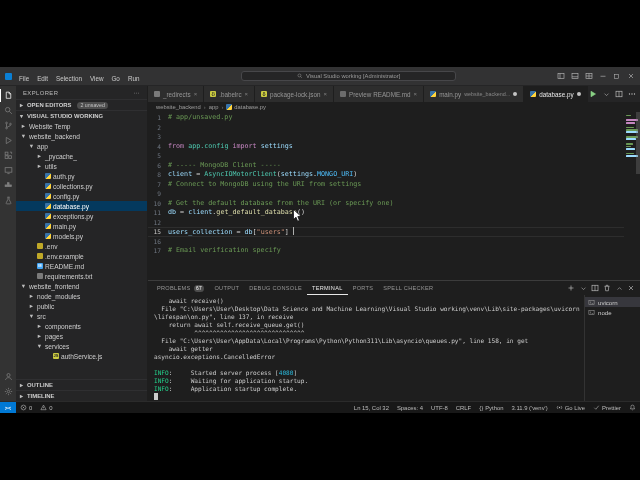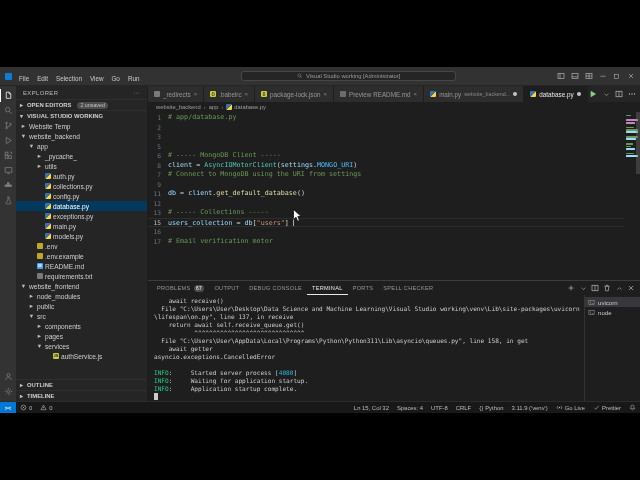--- a/index.html
+++ b/index.html
@@ -467,34 +467,35 @@
             <span>app</span>
           </span>
           <span class="bc-sep">›</span>
           <span style="display: flex; align-items: center; gap: 2px;">
             <span class="fi fi-py"></span>
             <span>database.py</span>
           </span>
         </div>
       <div id="editor">
         <div id="lines">
-            <div class="code-line"><span class="ln">1</span><span class="code" style="white-space: pre;"><span class="tk-cm"># app/database.py</span></span></div>
+            <div class="code-line"><span class="ln">1</span><span class="code" style="white-space: pre;"><span class="tk-cm"># app/unsaved.py</span></span></div>
             <div class="code-line"><span class="ln">2</span><span class="code" style="white-space: pre;"></span></div>
             <div class="code-line"><span class="ln">3</span></div>
+            <div class="code-line"><span class="ln">4</span><span class="code" style="white-space: pre;"><span class="tk-kw">from </span><span class="tk-ty">app.config </span><span class="tk-kw">import </span><span class="tk-vr">settings</span></span></div>
             <div class="code-line"><span class="ln">5</span><span class="code" style="white-space: pre;"></span></div>
             <div class="code-line"><span class="ln">6</span><span class="code" style="white-space: pre;"><span class="tk-cm"># ----- MongoDB Client -----</span></span></div>
             <div class="code-line"><span class="ln">8</span><span class="code" style="white-space: pre;"><span class="tk-vr">client</span><span class="tk-df"> = </span><span class="tk-ty">AsyncIOMotorClient</span><span class="tk-df">(</span><span class="tk-vr">settings</span><span class="tk-df">.</span><span class="tk-ct">MONGO_URI</span><span class="tk-df">)</span></span></div>
             <div class="code-line"><span class="ln">7</span><span class="code" style="white-space: pre;"><span class="tk-cm"># Connect to MongoDB using the URI from settings</span></span></div>
             <div class="code-line"><span class="ln">9</span><span class="code" style="white-space: pre;"></span></div>
+            <div class="code-line"><span class="ln">10</span><span class="code" style="white-space: pre;"><span class="tk-cm"># Get the default database from the URI (or specify one)</span></span></div>
             <div class="code-line"><span class="ln">11</span><span class="code" style="white-space: pre;"><span class="tk-vr">db</span><span class="tk-df"> = </span><span class="tk-vr">client</span><span class="tk-df">.</span><span class="tk-fn">get_default_database</span><span class="tk-df">()</span></span></div>
             <div class="code-line"><span class="ln">12</span><span class="code" style="white-space: pre;"></span></div>
-            <div class="code-line"><span class="ln">13</span><span class="code" style="white-space: pre;"><span class="tk-cm"># ----- Collections -----</span></span></div>
             <div class="code-line current"><span class="ln">15</span><span class="code" style="white-space: pre;"><span class="tk-vr">users_collection</span><span class="tk-df"> = </span><span class="tk-vr">db</span><span class="tk-df">[</span><span class="tk-st">"users"</span><span class="tk-df">] </span><span class="cursor"></span></span></div>
             <div class="code-line"><span class="ln">16</span><span class="code" style="white-space: pre;"></span></div>
-            <div class="code-line"><span class="ln">17</span><span class="code" style="white-space: pre;"><span class="tk-cm"># Email verification motor</span></span></div>
+            <div class="code-line"><span class="ln">17</span><span class="code" style="white-space: pre;"><span class="tk-cm"># Email verification specify</span></span></div>
           </div>
         <div id="minimap">
             <div class="mm" style="width: 4.76px; background: rgb(106, 153, 85);"></div>
             <div class="mm" style="width: 0px; background: transparent;"></div>
             <div class="mm" style="width: 12px; background: rgb(197, 134, 192);"></div>
             <div class="mm" style="width: 8.68px; background: rgb(197, 134, 192);"></div>
             <div class="mm" style="width: 0px; background: transparent;"></div>
             <div class="mm" style="width: 7.84px; background: rgb(106, 153, 85);"></div>
             <div class="mm" style="width: 12px; background: rgb(106, 153, 85);"></div>
             <div class="mm" style="width: 12px; background: rgb(156, 220, 254);"></div>

